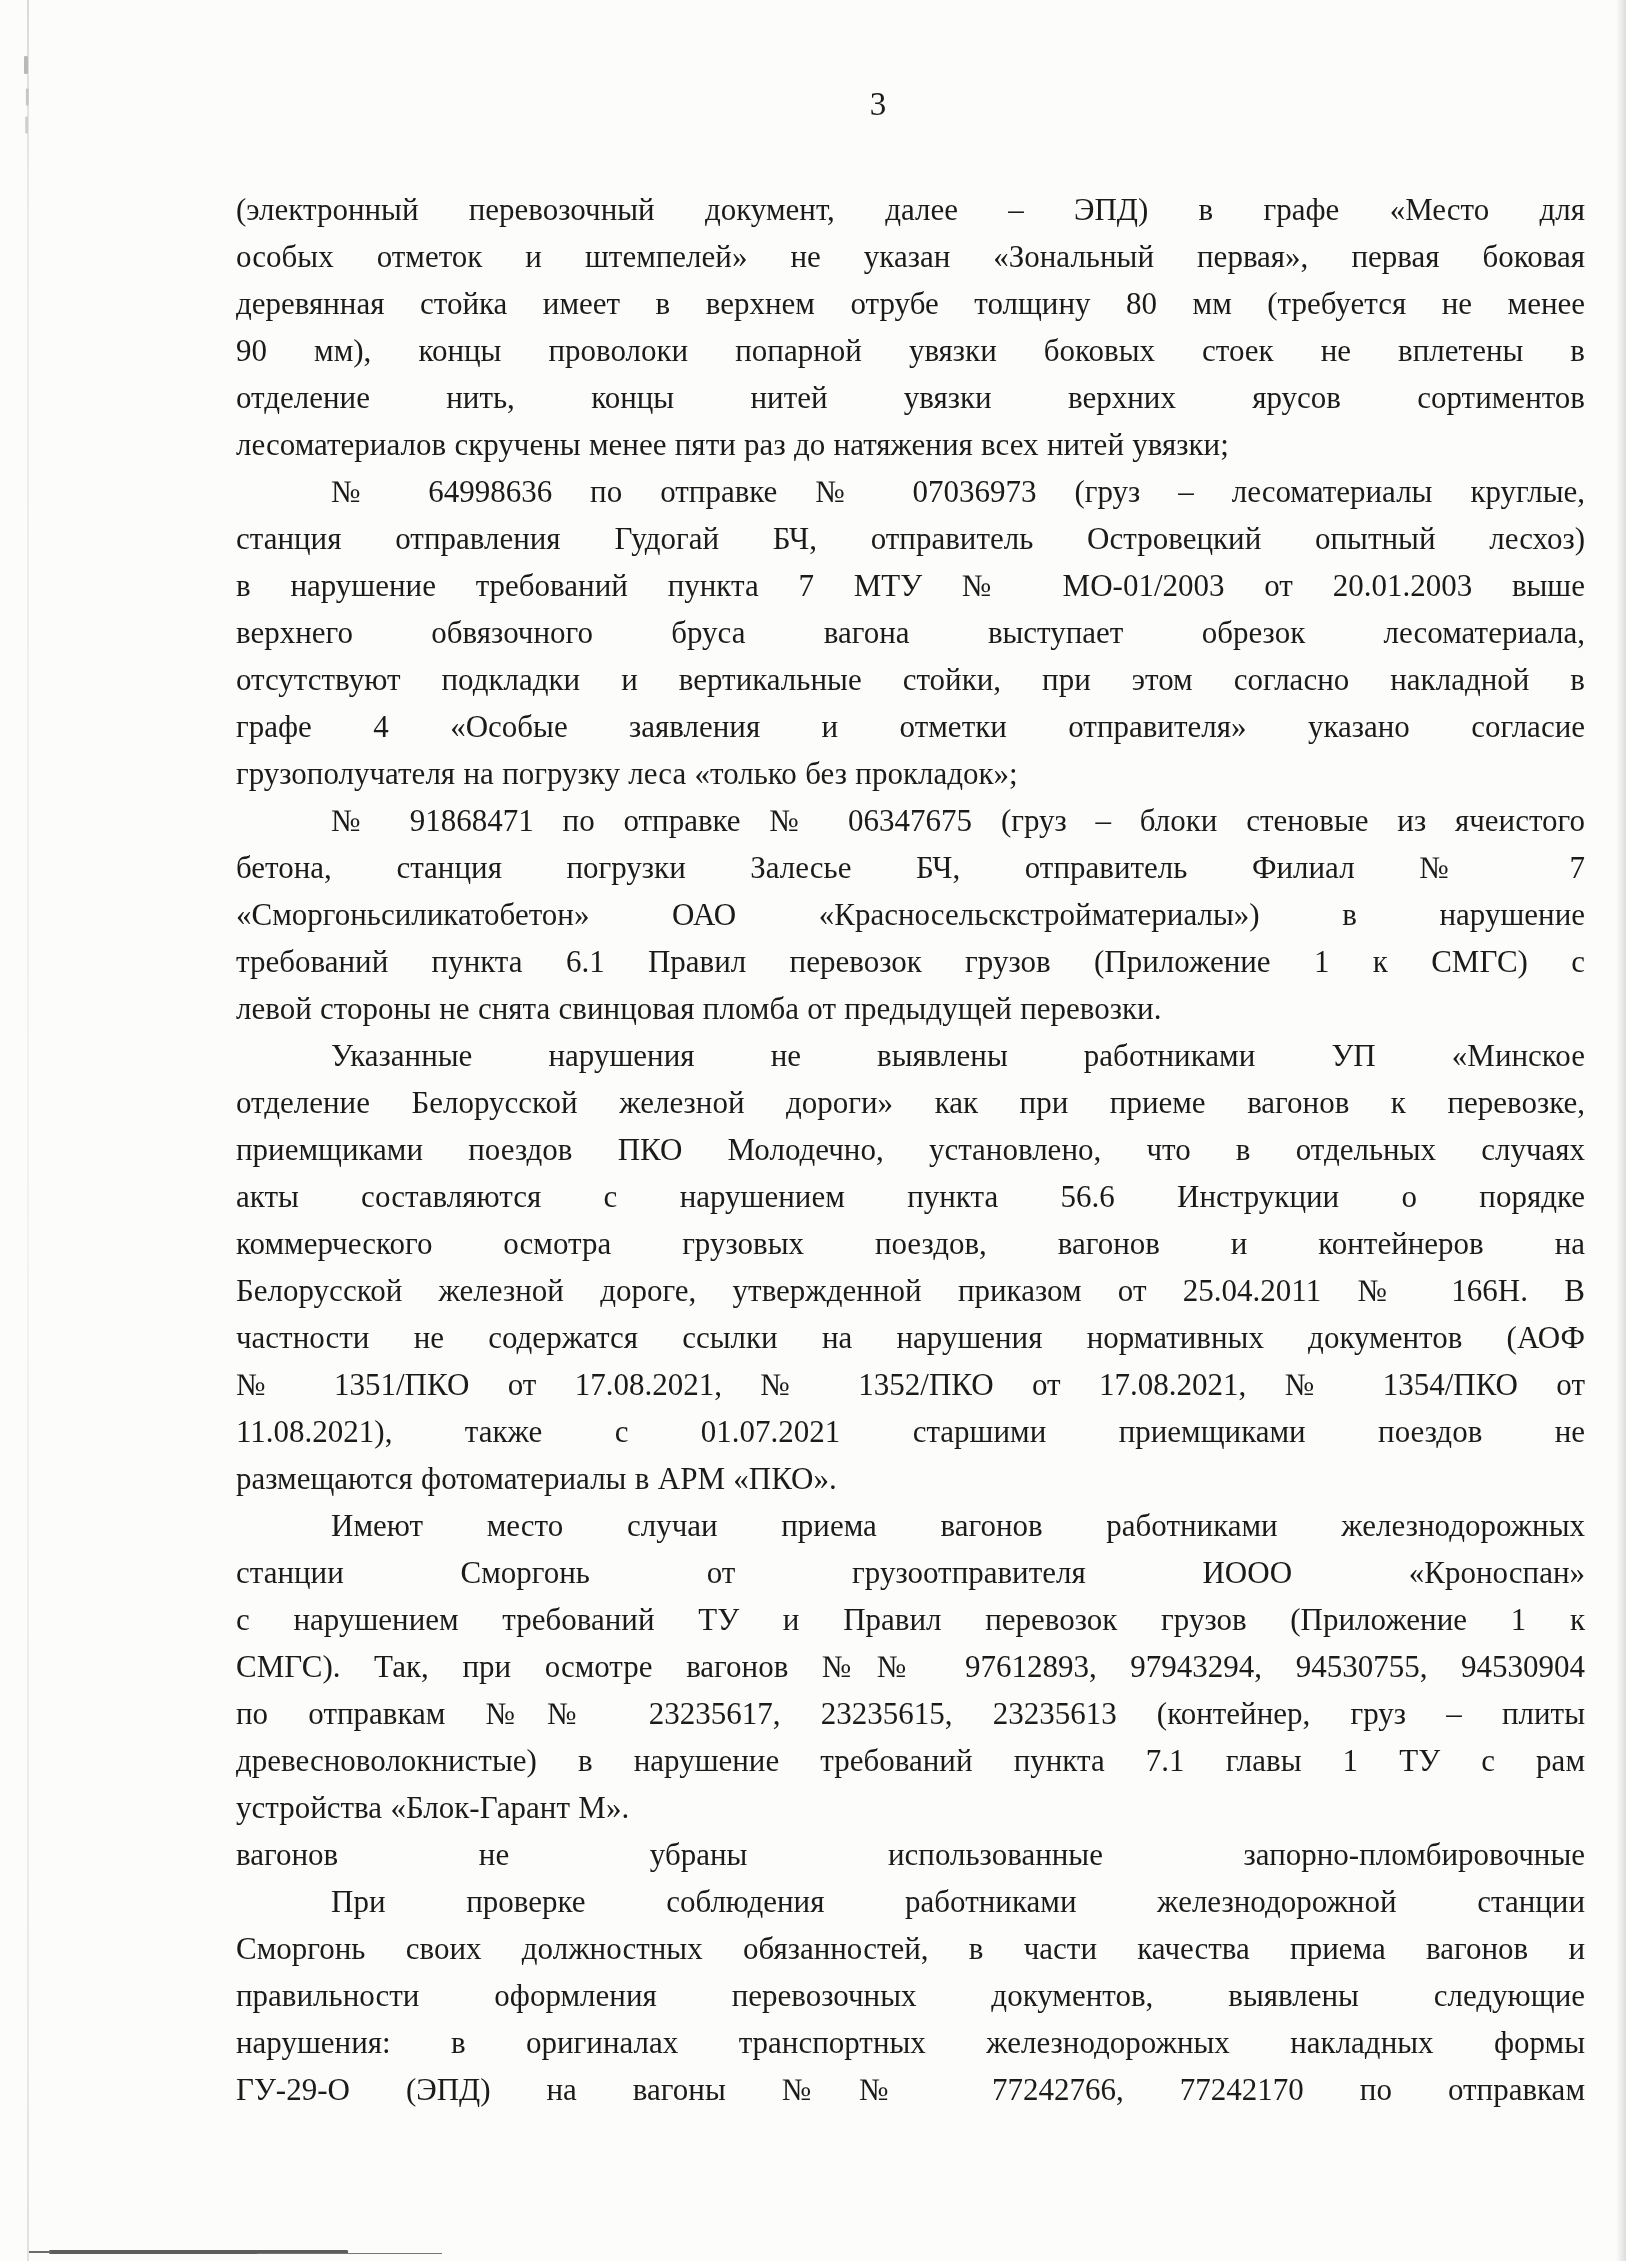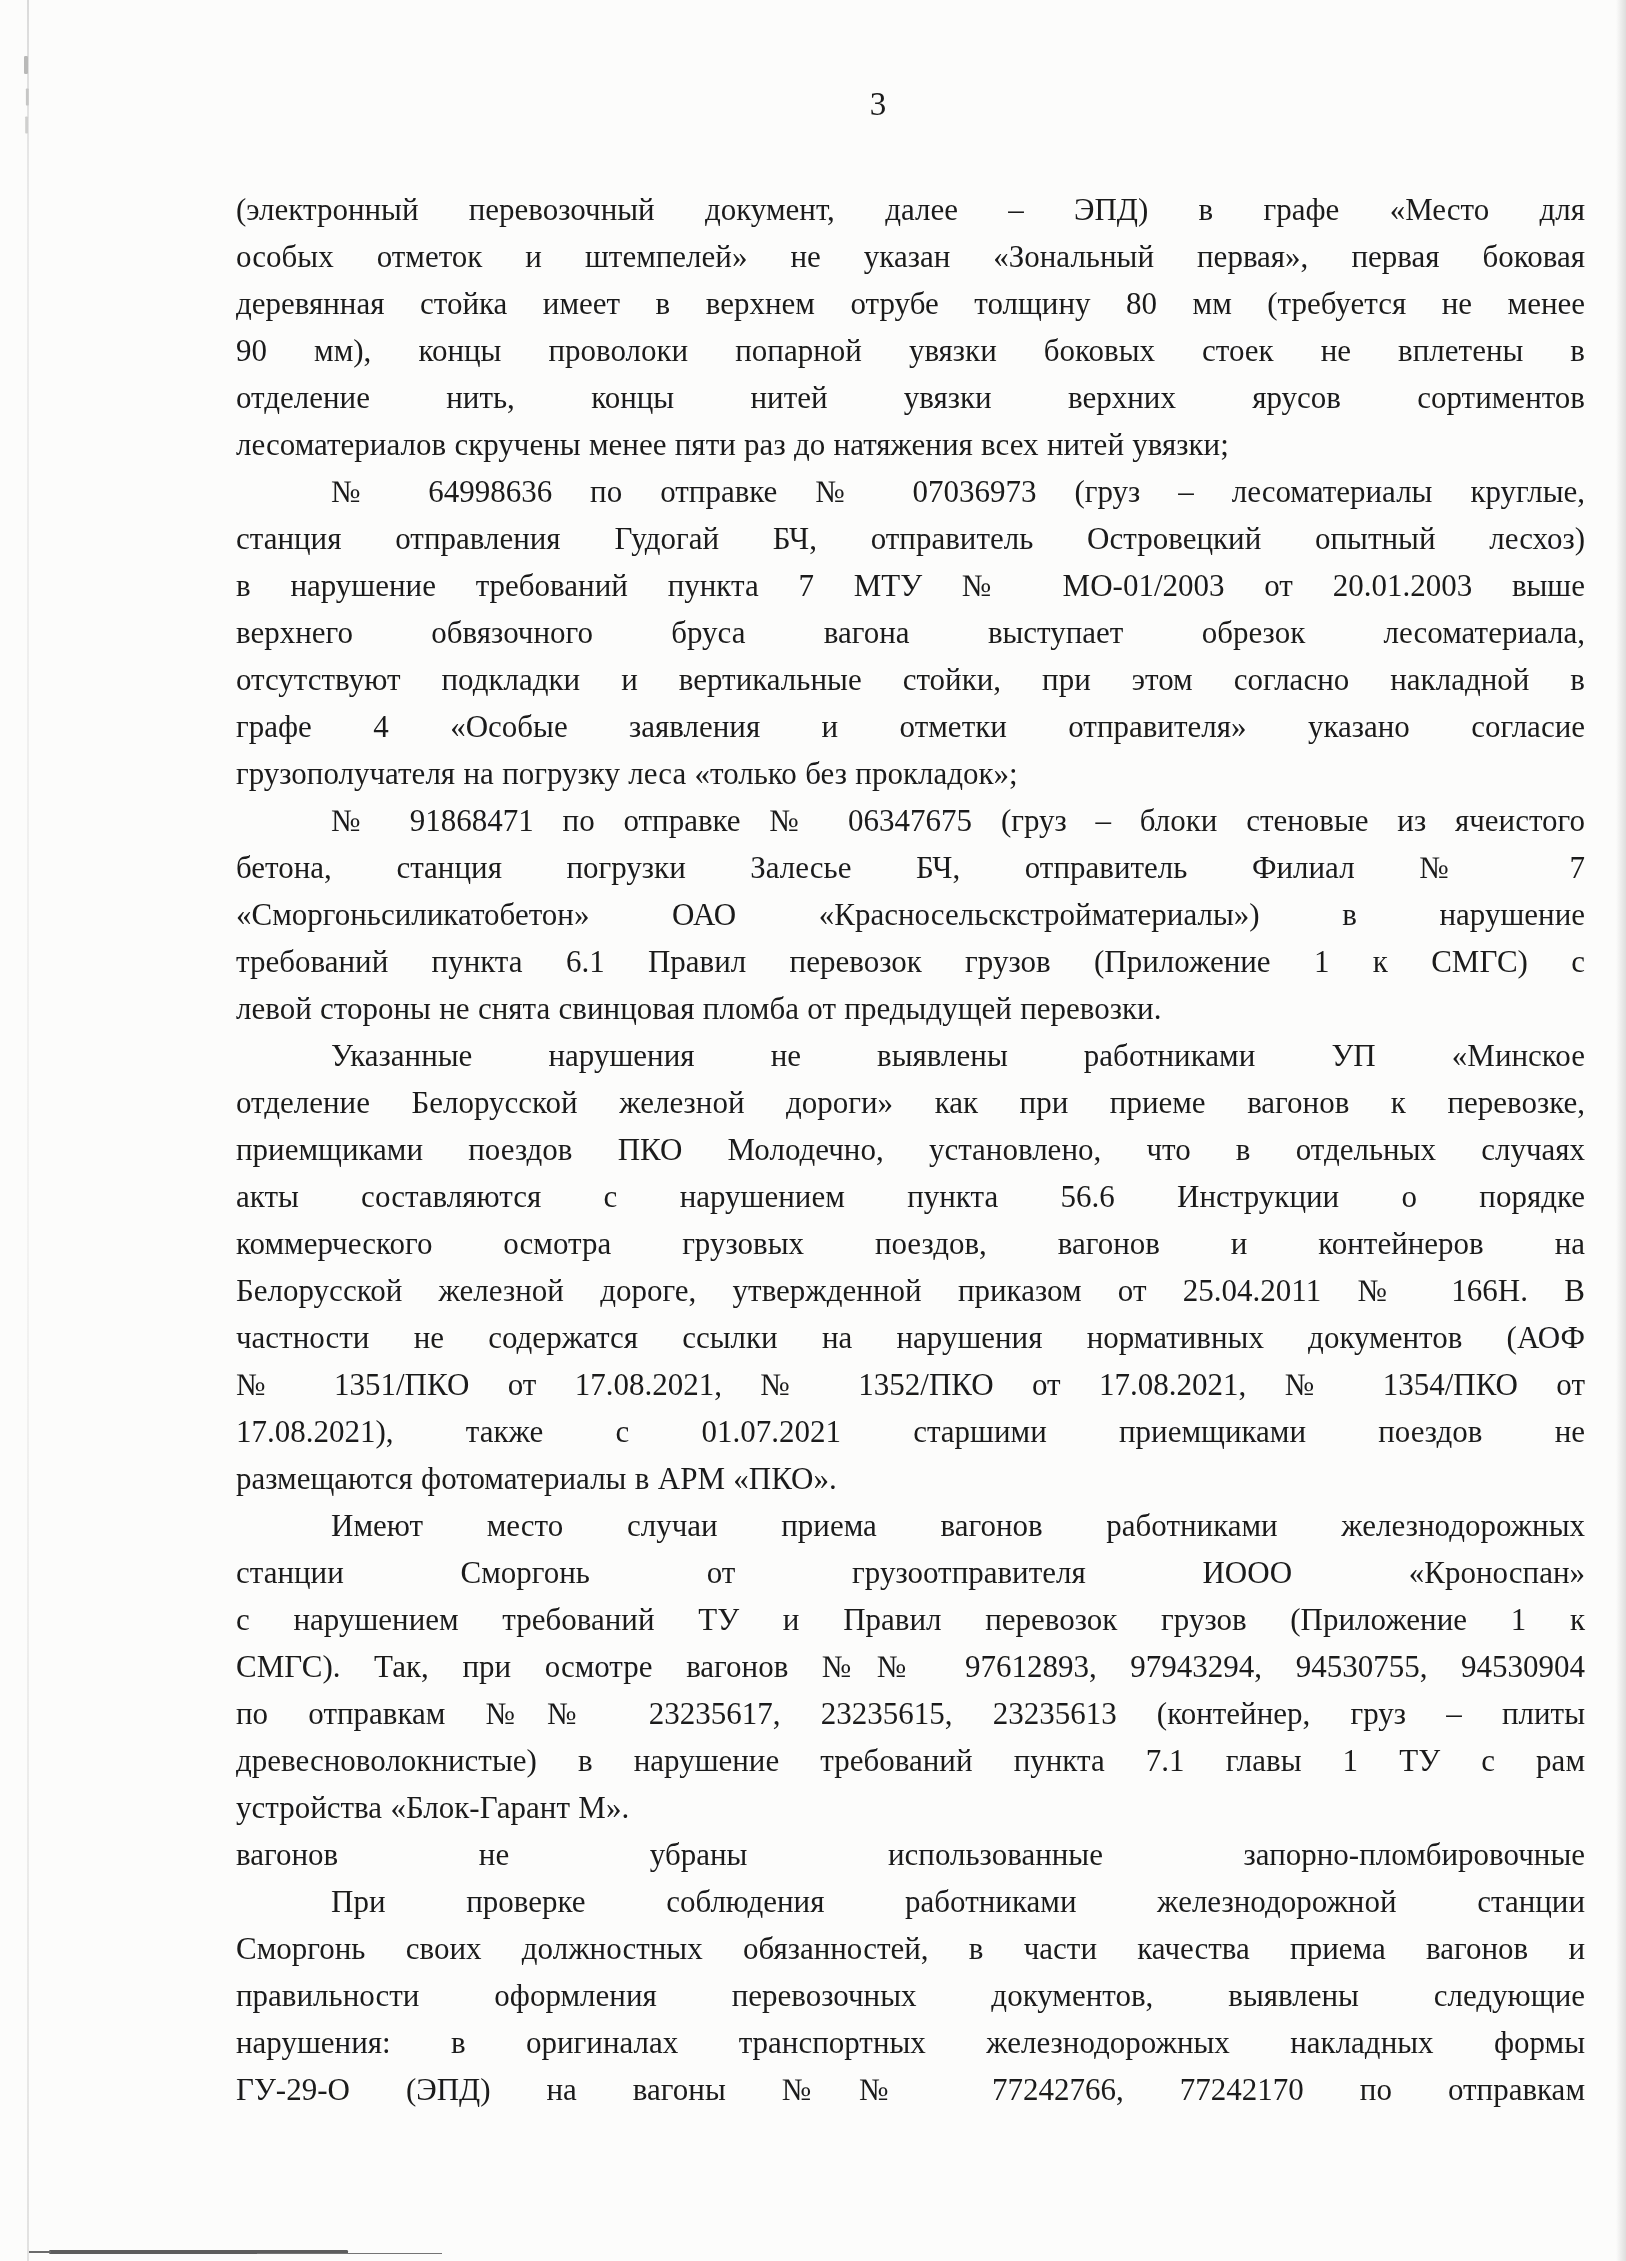--- a/index.html
+++ b/index.html
@@ -99,21 +99,21 @@
         <div class="line first-indent">Указанные нарушения не выявлены работниками УП&nbsp;«Минское</div>
         <div class="line">отделение Белорусской железной дороги» как при приеме вагонов к перевозке,</div>
       </div>
       <div class="para">
         <div class="line">приемщиками поездов ПКО Молодечно, установлено, что в отдельных случаях</div>
         <div class="line">акты составляются с нарушением пункта 56.6 Инструкции о порядке</div>
         <div class="line">коммерческого осмотра грузовых поездов, вагонов и контейнеров на</div>
         <div class="line">Белорусской железной дороге, утвержденной приказом от 25.04.2011 №&nbsp;166Н. В</div>
         <div class="line">частности не содержатся ссылки на нарушения нормативных документов (АОФ</div>
         <div class="line">№&nbsp;1351/ПКО от 17.08.2021, №&nbsp;1352/ПКО от 17.08.2021, №&nbsp;1354/ПКО от</div>
-        <div class="line">17.08.2021), также с 01.07.2021 старшими приемщиками поездов не</div>
+        <div class="line">11.08.2021), также с 01.07.2021 старшими приемщиками поездов не</div>
         <div class="line para-end">размещаются фотоматериалы в АРМ&nbsp;«ПКО».</div>
       </div>
       <div class="para">
         <div class="line first-indent">Имеют место случаи приема вагонов работниками железнодорожных</div>
         <div class="line">станции Сморгонь от грузоотправителя ИООО&nbsp;«Кроноспан»</div>
         <div class="line">с нарушением требований ТУ и Правил перевозок грузов (Приложение 1 к</div>
         <div class="line">СМГС). Так, при осмотре вагонов №№&nbsp;97612893, 97943294, 94530755, 94530904</div>
         <div class="line">по отправкам №№&nbsp;23235617, 23235615, 23235613 (контейнер, груз – плиты</div>
         <div class="line">древесноволокнистые) в нарушение требований пункта 7.1 главы 1 ТУ с рам</div>
         <div class="line para-end">устройства «Блок-Гарант М».</div>

